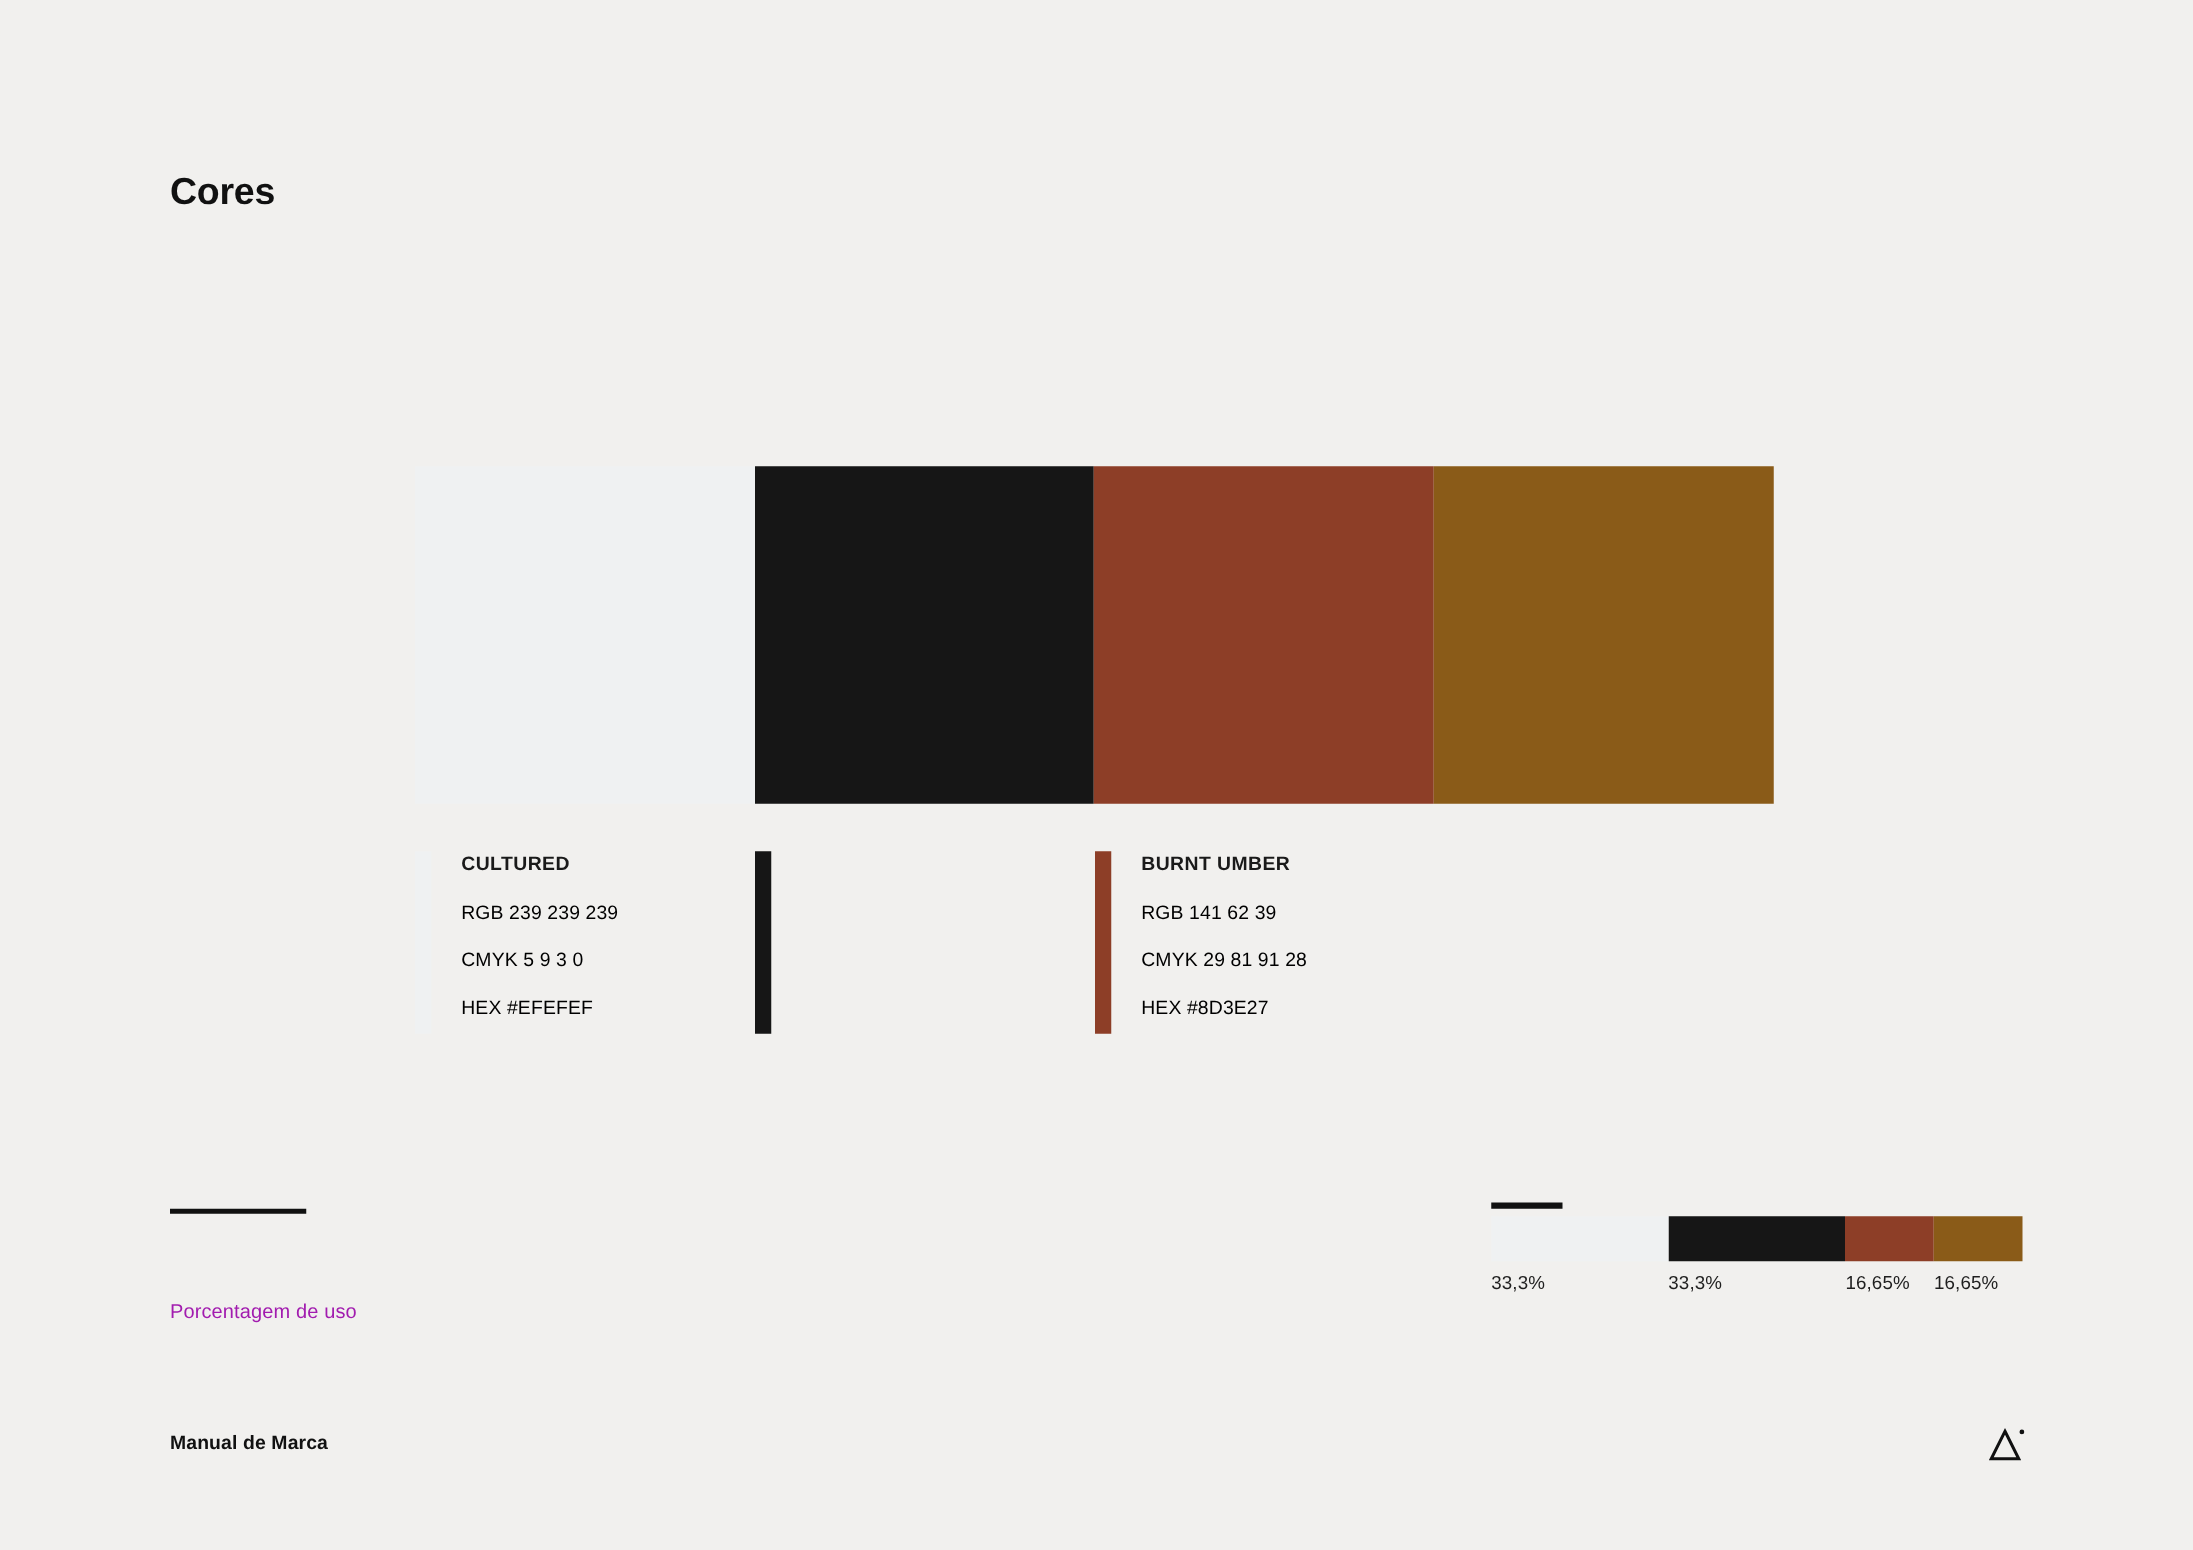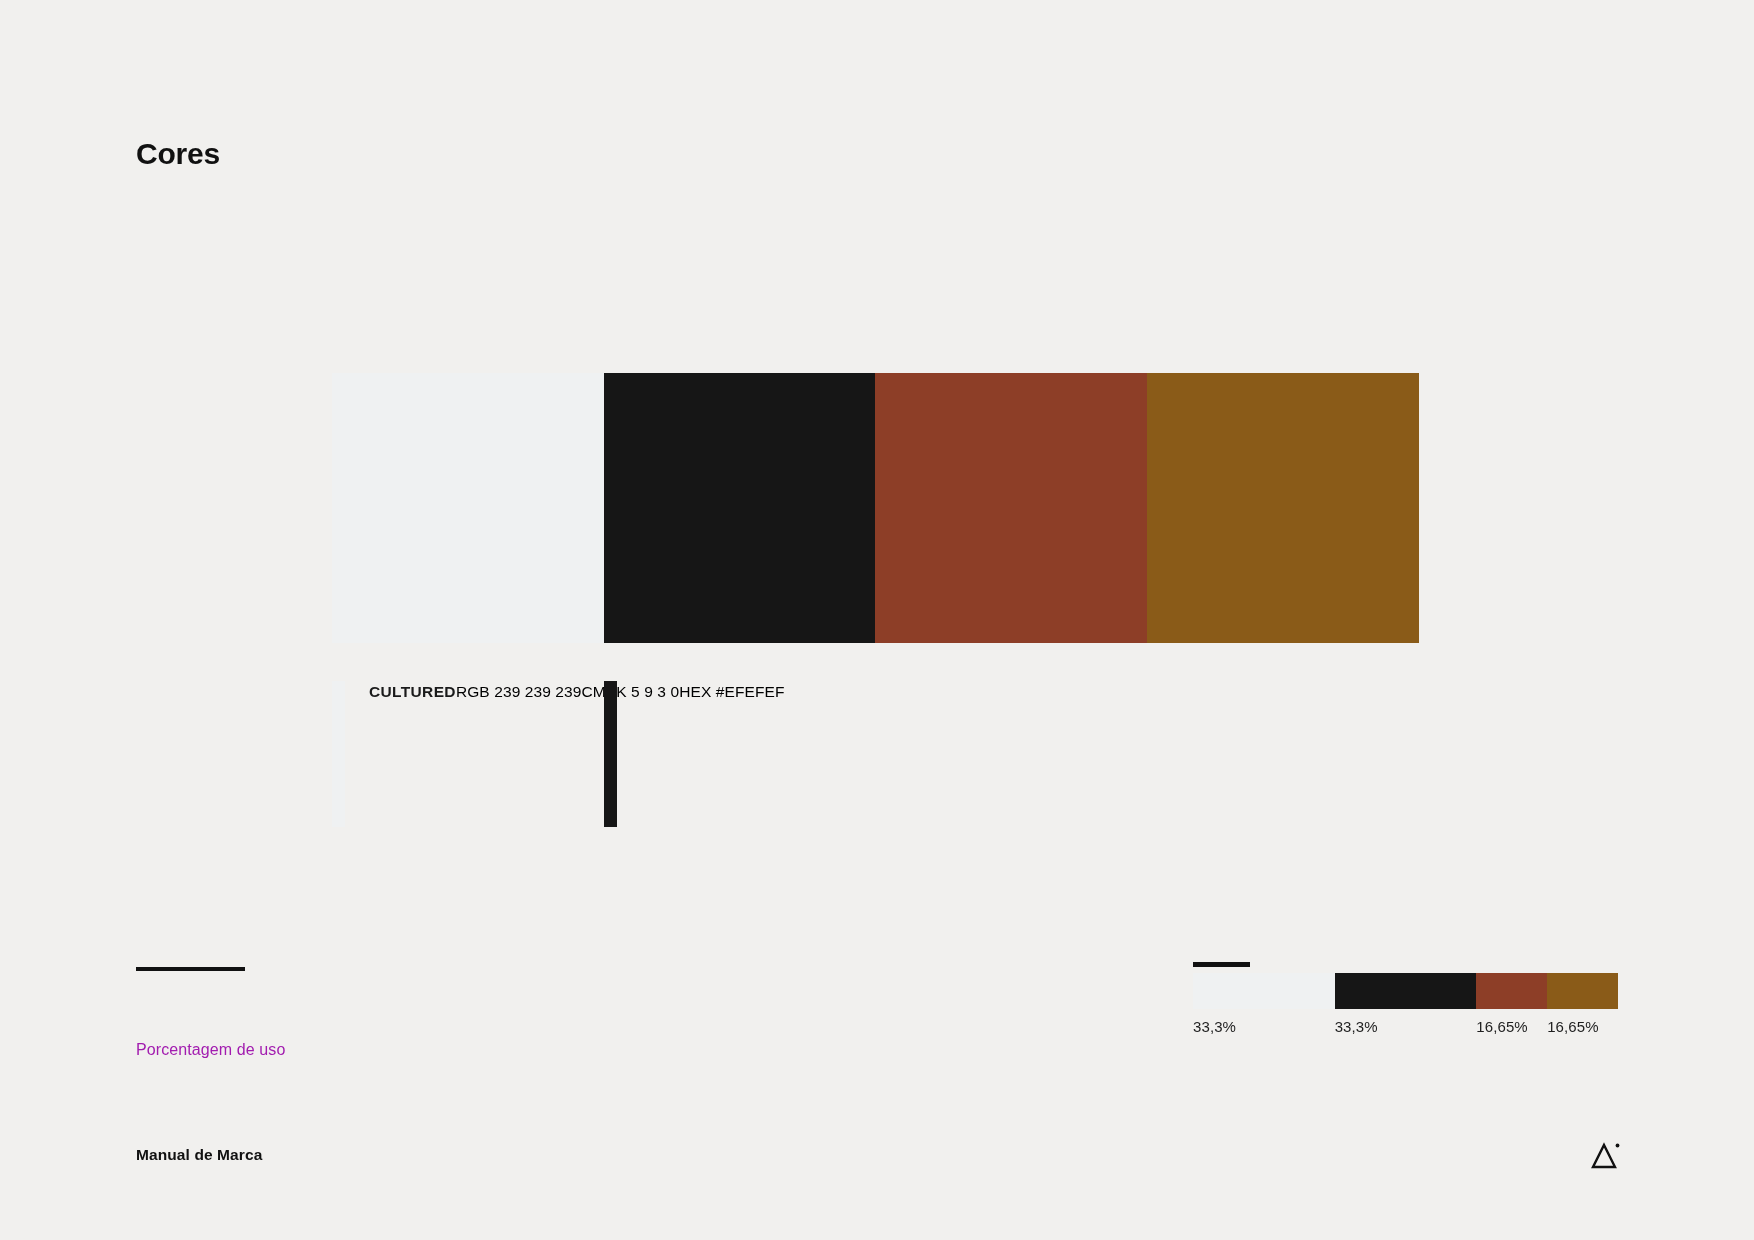--- a/index.html
+++ b/index.html
@@ -61,21 +61,21 @@
     display: flex;
     align-items: stretch;
   }
   .spec-chip {
     width: 13px;
     flex: 0 0 13px;
     margin-right: 24px;
   }
   .spec-body {
     display: flex;
-    flex-direction: row;
+    flex-direction: column;
     justify-content: flex-start;
     padding-top: 2px;
   }
   .spec-name {
     font-size: 15.5px;
     font-weight: 700;
     letter-spacing: 0.35px;
     color: #1A1A1A;
     margin-bottom: 21px;
     white-space: nowrap;
@@ -191,20 +191,29 @@
         <div class="spec-line">RGB 239 239 239</div>
         <div class="spec-line">CMYK 5 9 3 0</div>
         <div class="spec-line">HEX #EFEFEF</div>
       </div>
     </div>
 
     <div class="spec">
       <div class="spec-chip" style="background: rgb(22, 22, 22);"></div>
     </div>
 
+    <div class="spec">
+      <div class="spec-chip" style="background: rgb(141, 62, 39);"></div>
+      <div class="spec-body">
+        <div class="spec-name">BURNT UMBER</div>
+        <div class="spec-line">RGB 141 62 39</div>
+        <div class="spec-line">CMYK 29 81 91 28</div>
+        <div class="spec-line">HEX #8D3E27</div>
+      </div>
+    </div>
 
 
   </div>
 
   <div class="usage-rule"></div>
   <div class="usage-label">Porcentagem de uso</div>
 
   <div class="usage-chart">
     <div class="usage-tick"></div>
     <div class="usage-bar" id="usage-bar">

